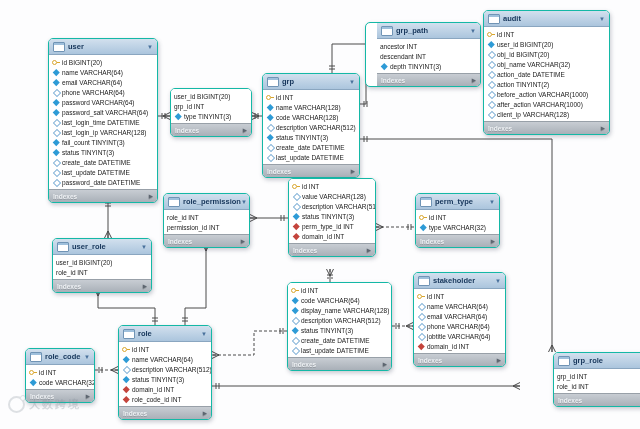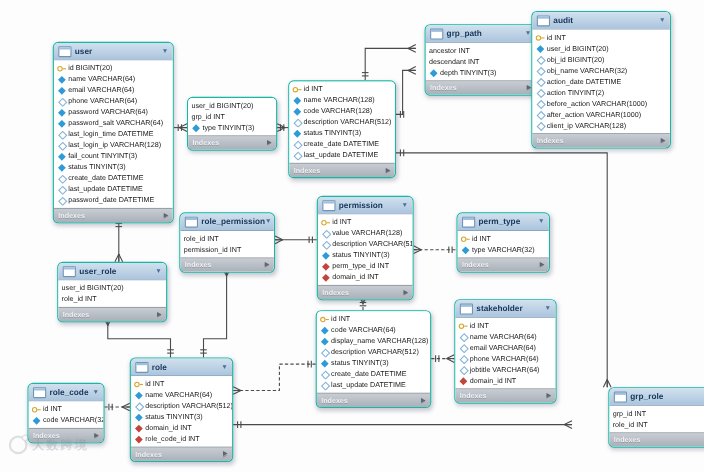--- a/index.html
+++ b/index.html
@@ -212,20 +212,25 @@
             <span class="ic ic-req"></span>
             <span>type TINYINT(3)</span>
           </div>
         </div>
         <div class="ft">
           <span>Indexes</span>
           <span class="farr">▶</span>
         </div>
       </div>
       <div class="tbl" style="left: 262px; top: 73px; width: 98px;">
+        <div class="hd">
+          <span class="tic"></span>
+          <span>grp</span>
+          <span class="arr">▼</span>
+        </div>
         <div class="body">
           <div class="row">
             <span class="ic ic-pk"></span>
             <span>id INT</span>
           </div>
           <div class="row">
             <span class="ic ic-req"></span>
             <span>name VARCHAR(128)</span>
           </div>
           <div class="row">
@@ -247,21 +252,21 @@
           <div class="row">
             <span class="ic ic-opt"></span>
             <span>last_update DATETIME</span>
           </div>
         </div>
         <div class="ft">
           <span>Indexes</span>
           <span class="farr">▶</span>
         </div>
       </div>
-      <div class="tbl" style="left: 386px; top: 22px; width: 102px;">
+      <div class="tbl" style="left: 365px; top: 22px; width: 116px; padding-left: 11px;">
         <div class="hd">
           <span class="tic"></span>
           <span>grp_path</span>
           <span class="arr">▼</span>
         </div>
         <div class="body">
           <div class="row">
             <span>ancestor INT</span>
           </div>
           <div class="row">
@@ -339,25 +344,20 @@
           <div class="row">
             <span>permission_id INT</span>
           </div>
         </div>
         <div class="ft">
           <span>Indexes</span>
           <span class="farr">▶</span>
         </div>
       </div>
       <div class="tbl" style="left: 288px; top: 178px; width: 88px;">
-        <div class="hd">
-          <span class="tic"></span>
-          <span>permission</span>
-          <span class="arr">▼</span>
-        </div>
         <div class="body">
           <div class="row">
             <span class="ic ic-pk"></span>
             <span>id INT</span>
           </div>
           <div class="row">
             <span class="ic ic-opt"></span>
             <span>value VARCHAR(128)</span>
           </div>
           <div class="row">

